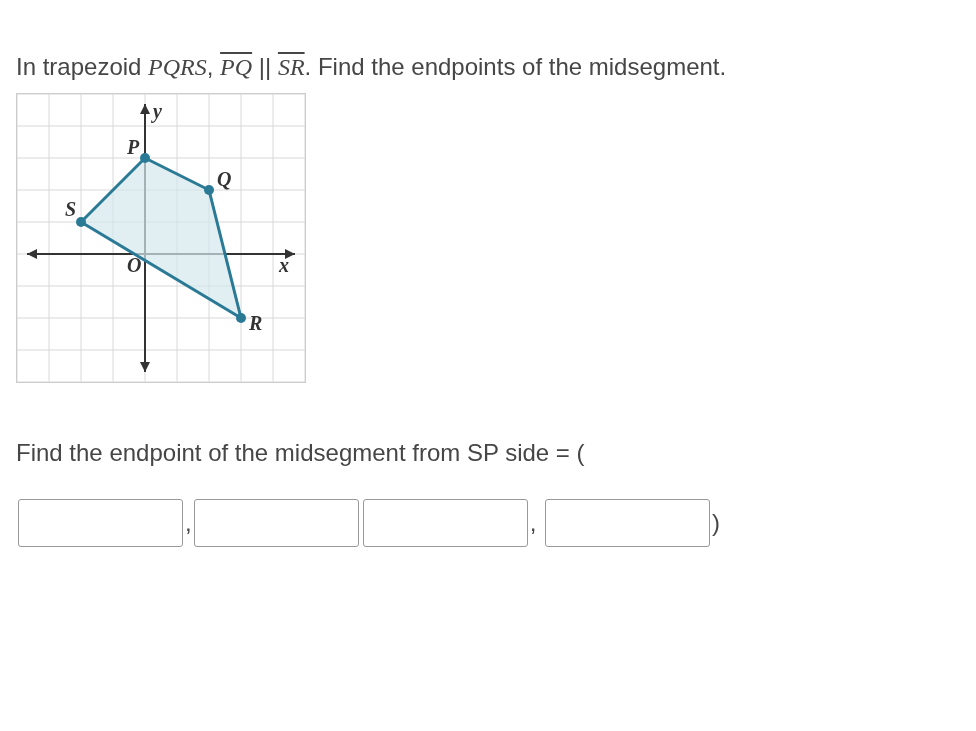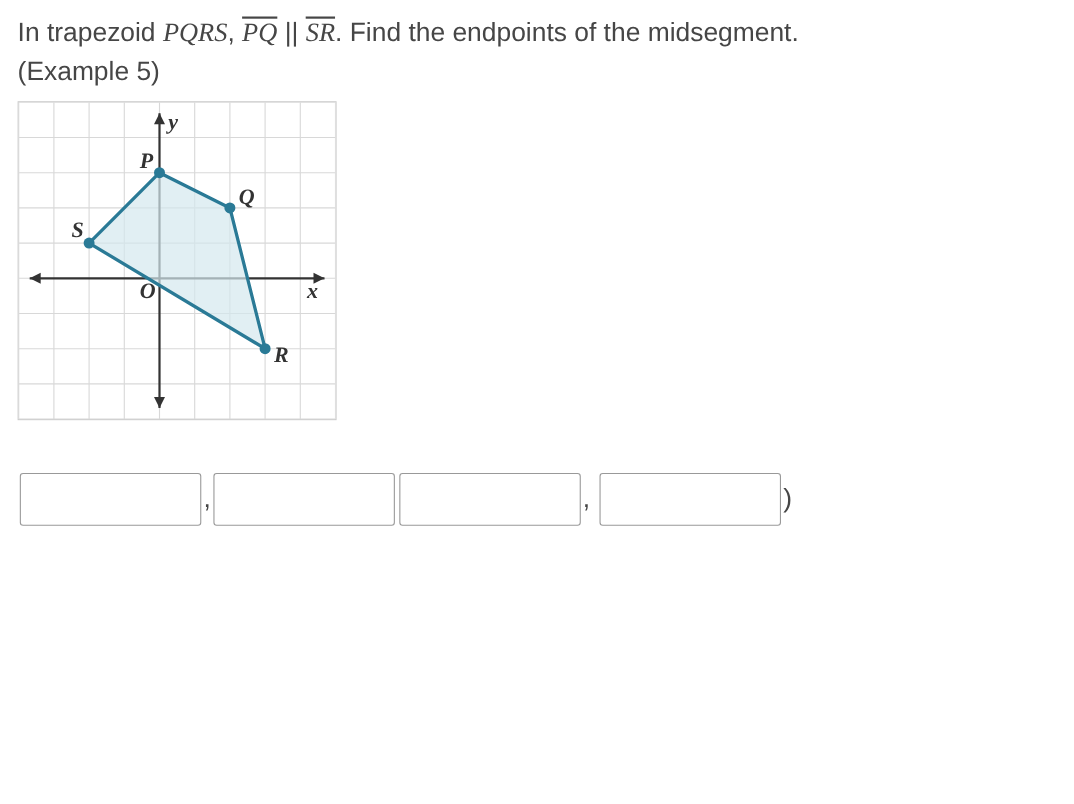--- a/index.html
+++ b/index.html
@@ -10,20 +10,21 @@
     body {
       font-family: Arial, Helvetica, sans-serif;
       color: #464646;
       font-size: 24px;
       line-height: 1.5;
       padding: 12px 16px;
       width: 976px;
     }
     .problem-text {
       margin-bottom: 8px;
+      margin-top: 37px;
     }
     .italic {
       font-style: italic;
       font-family: Georgia, 'Times New Roman', serif;
     }
     .overline {
       text-decoration: overline;
       font-style: italic;
       font-family: Georgia, 'Times New Roman', serif;
     }
@@ -58,21 +59,20 @@
       align-items: center;
       flex-wrap: wrap;
     }
   </style>
 </head>
 <body>
 
 <div class="problem-text">
   <span>In trapezoid </span><span class="italic">PQRS</span><span>, </span><span class="overline">PQ</span><span> || </span><span class="overline">SR</span><span>. Find the endpoints of the midsegment.</span>
   <br>
-  <span>(Example 5)</span>
 </div>
 
 <div class="graph-container">
   <svg class="graph-svg" width="288" height="288" viewBox="0 0 288 288">
 
     <g stroke="#d8d8d8" stroke-width="1">
       <line x1="0" y1="0" x2="0" y2="288"></line>
       <line x1="32" y1="0" x2="32" y2="288"></line>
       <line x1="64" y1="0" x2="64" y2="288"></line>
       <line x1="96" y1="0" x2="96" y2="288"></line>
@@ -125,20 +125,21 @@
       <text x="232" y="236">R</text>
       <text x="48" y="122">S</text>
       <text x="110" y="178">O</text>
       <text x="136" y="24">y</text>
       <text x="262" y="178">x</text>
     </g>
   </svg>
 </div>
 
 <div class="answer-section">
+  <div class="prompt-text">Find the endpoint of the midsegment from SP side = (</div>
   <div class="inline-row">
     <input type="text" class="answer-input" style="">
     <span>,</span>
     <input type="text" class="answer-input" style="">
     <input type="text" class="answer-input" style="">
     <span>,</span>
   </div>
   <div class="inline-row">
     <input type="text" class="answer-input" style="">
     <span>)</span>

